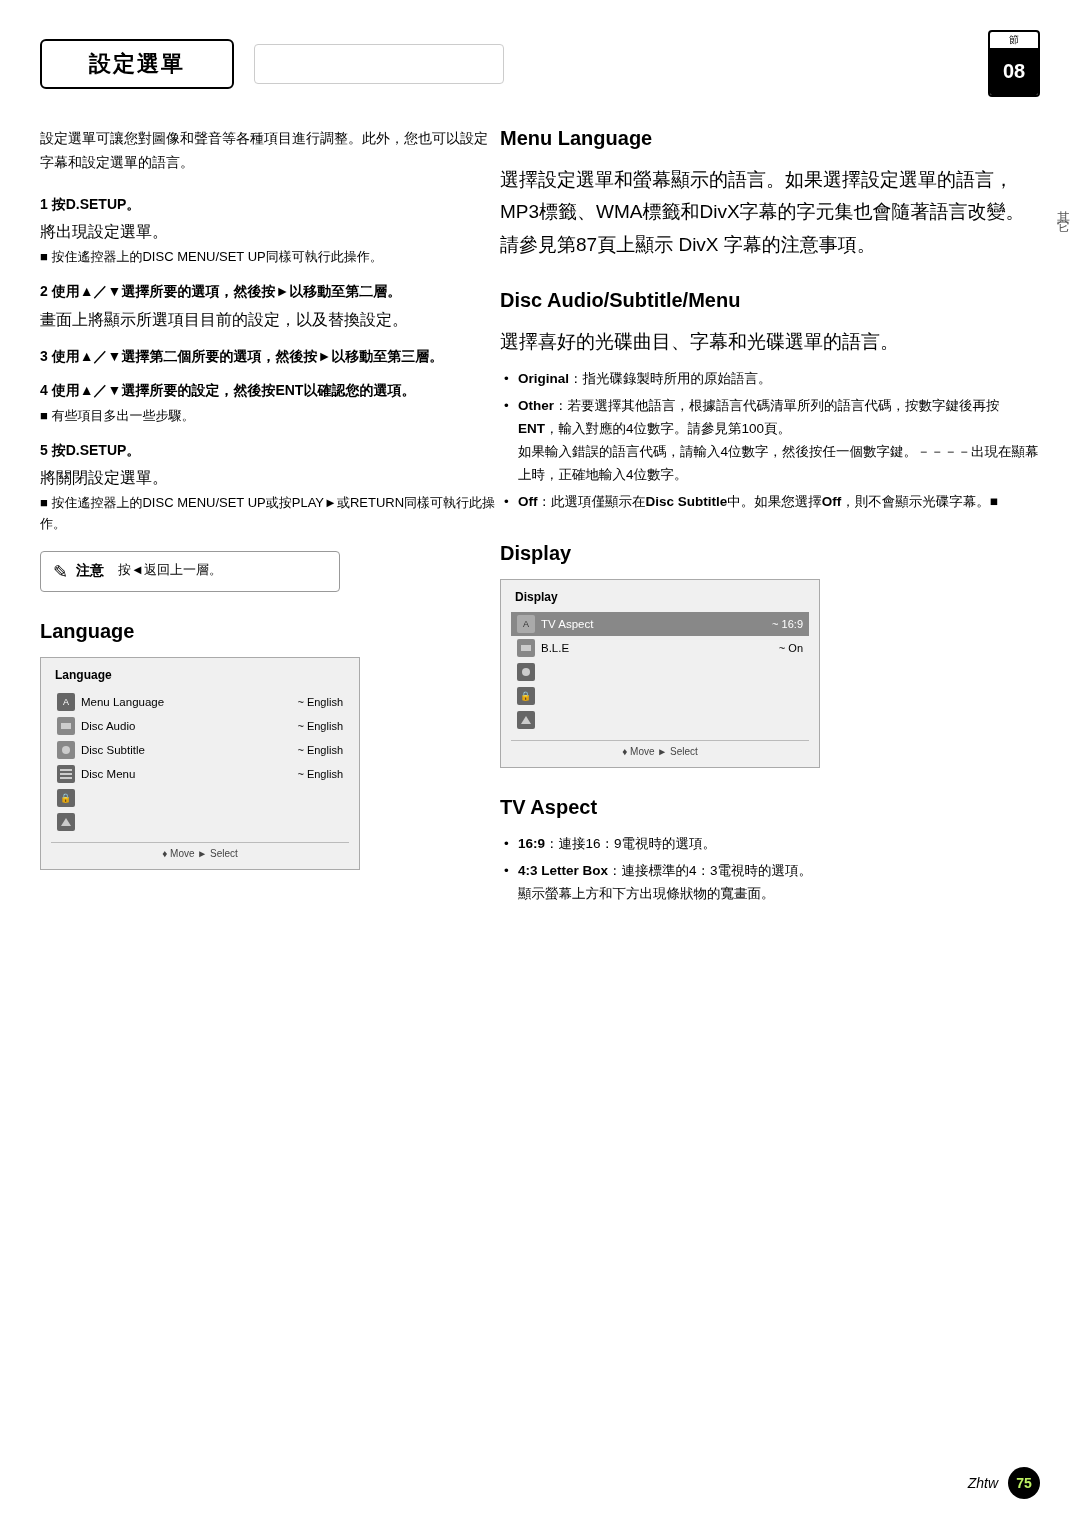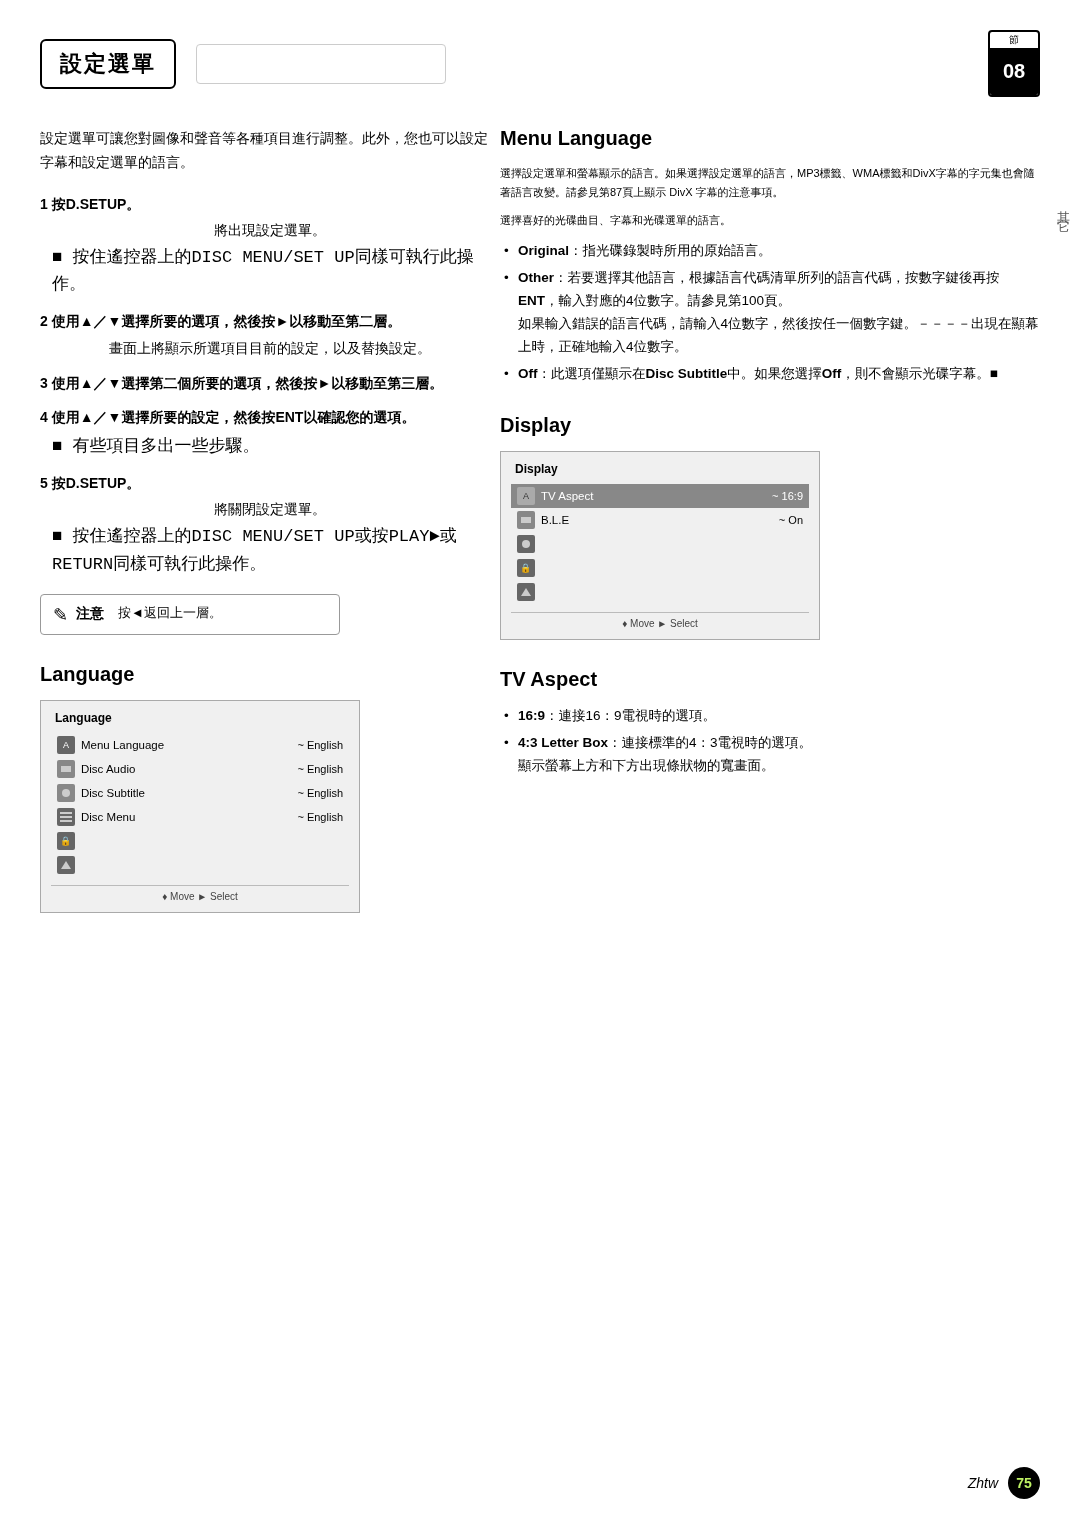--- a/index.html
+++ b/index.html
@@ -24,21 +24,21 @@
     .header-row {
       display: flex;
       align-items: center;
       justify-content: space-between;
       margin-bottom: 30px;
     }
 
     .title-box {
       border: 2px solid #000;
       border-radius: 6px;
-      padding: 8px 18px;
+      padding: 8px 47px;
       font-size: 22px;
       font-weight: bold;
       letter-spacing: 2px;
     }
 
     .chapter-badge {
       display: flex;
       flex-direction: column;
       align-items: center;
       border: 2px solid #000;
@@ -91,32 +91,30 @@
     }
 
     .step-heading {
       font-weight: bold;
       font-size: 14px;
       line-height: 1.6;
       margin-bottom: 4px;
     }
 
     .step-body {
-      font-size: 14px;
+      font-size: 16px;
       line-height: 1.65;
       margin-left: 0;
-      text-align: center;
     }
 
     .step-note {
-      font-size: 17px;
+      font-size: 13px;
       line-height: 1.6;
-      margin-left: 12px;
+      margin-left: 0;
       margin-top: 2px;
-      font-family: Liberation Mono, monospace;
     }
 
     
     .note-box {
       border: 1px solid #999;
       border-radius: 4px;
       padding: 8px 12px;
       margin: 16px 0 10px 0;
       display: flex;
       align-items: flex-start;
@@ -205,21 +203,21 @@
       text-align: center;
       font-size: 10px;
       margin-top: 8px;
       color: #444;
       border-top: 1px solid #bbb;
       padding-top: 5px;
     }
 
     
     .section-body {
-      font-size: 11px;
+      font-size: 19px;
       line-height: 1.7;
       margin-bottom: 10px;
     }
 
     .bullet-list {
       list-style: none;
       margin-left: 4px;
     }
 
     .bullet-list li {
@@ -415,20 +413,21 @@
         </div>
         <div class="screenshot-nav">♦ Move  ► Select</div>
       </div>
     </div>
 
     <div class="col-right">
 
       <h2 class="section-heading first">Menu Language</h2>
       <p class="section-body">選擇設定選單和螢幕顯示的語言。如果選擇設定選單的語言，MP3標籤、WMA標籤和DivX字幕的字元集也會隨著語言改變。請參見第87頁上顯示 DivX 字幕的注意事項。</p>
 
+      <h2 class="section-heading">Disc Audio/Subtitle/Menu</h2>
       <p class="section-body">選擇喜好的光碟曲目、字幕和光碟選單的語言。</p>
       <ul class="bullet-list">
         <li>
           <span class="bold">Original</span><span>：指光碟錄製時所用的原始語言。</span>
         </li>
         <li>
           <span class="bold">Other</span><span>：若要選擇其他語言，根據語言代碼清單所列的語言代碼，按數字鍵後再按<br><span class="bold">ENT</span>，輸入對應的4位數字。請參見第100頁。<br>如果輸入錯誤的語言代碼，請輸入4位數字，然後按任一個數字鍵。－－－－出現在顯幕上時，正確地輸入4位數字。</span>
         </li>
         <li>
           <span class="bold">Off</span><span>：此選項僅顯示在<span class="bold">Disc Subtitle</span>中。如果您選擇<span class="bold">Off</span>，則不會顯示光碟字幕。■</span>

